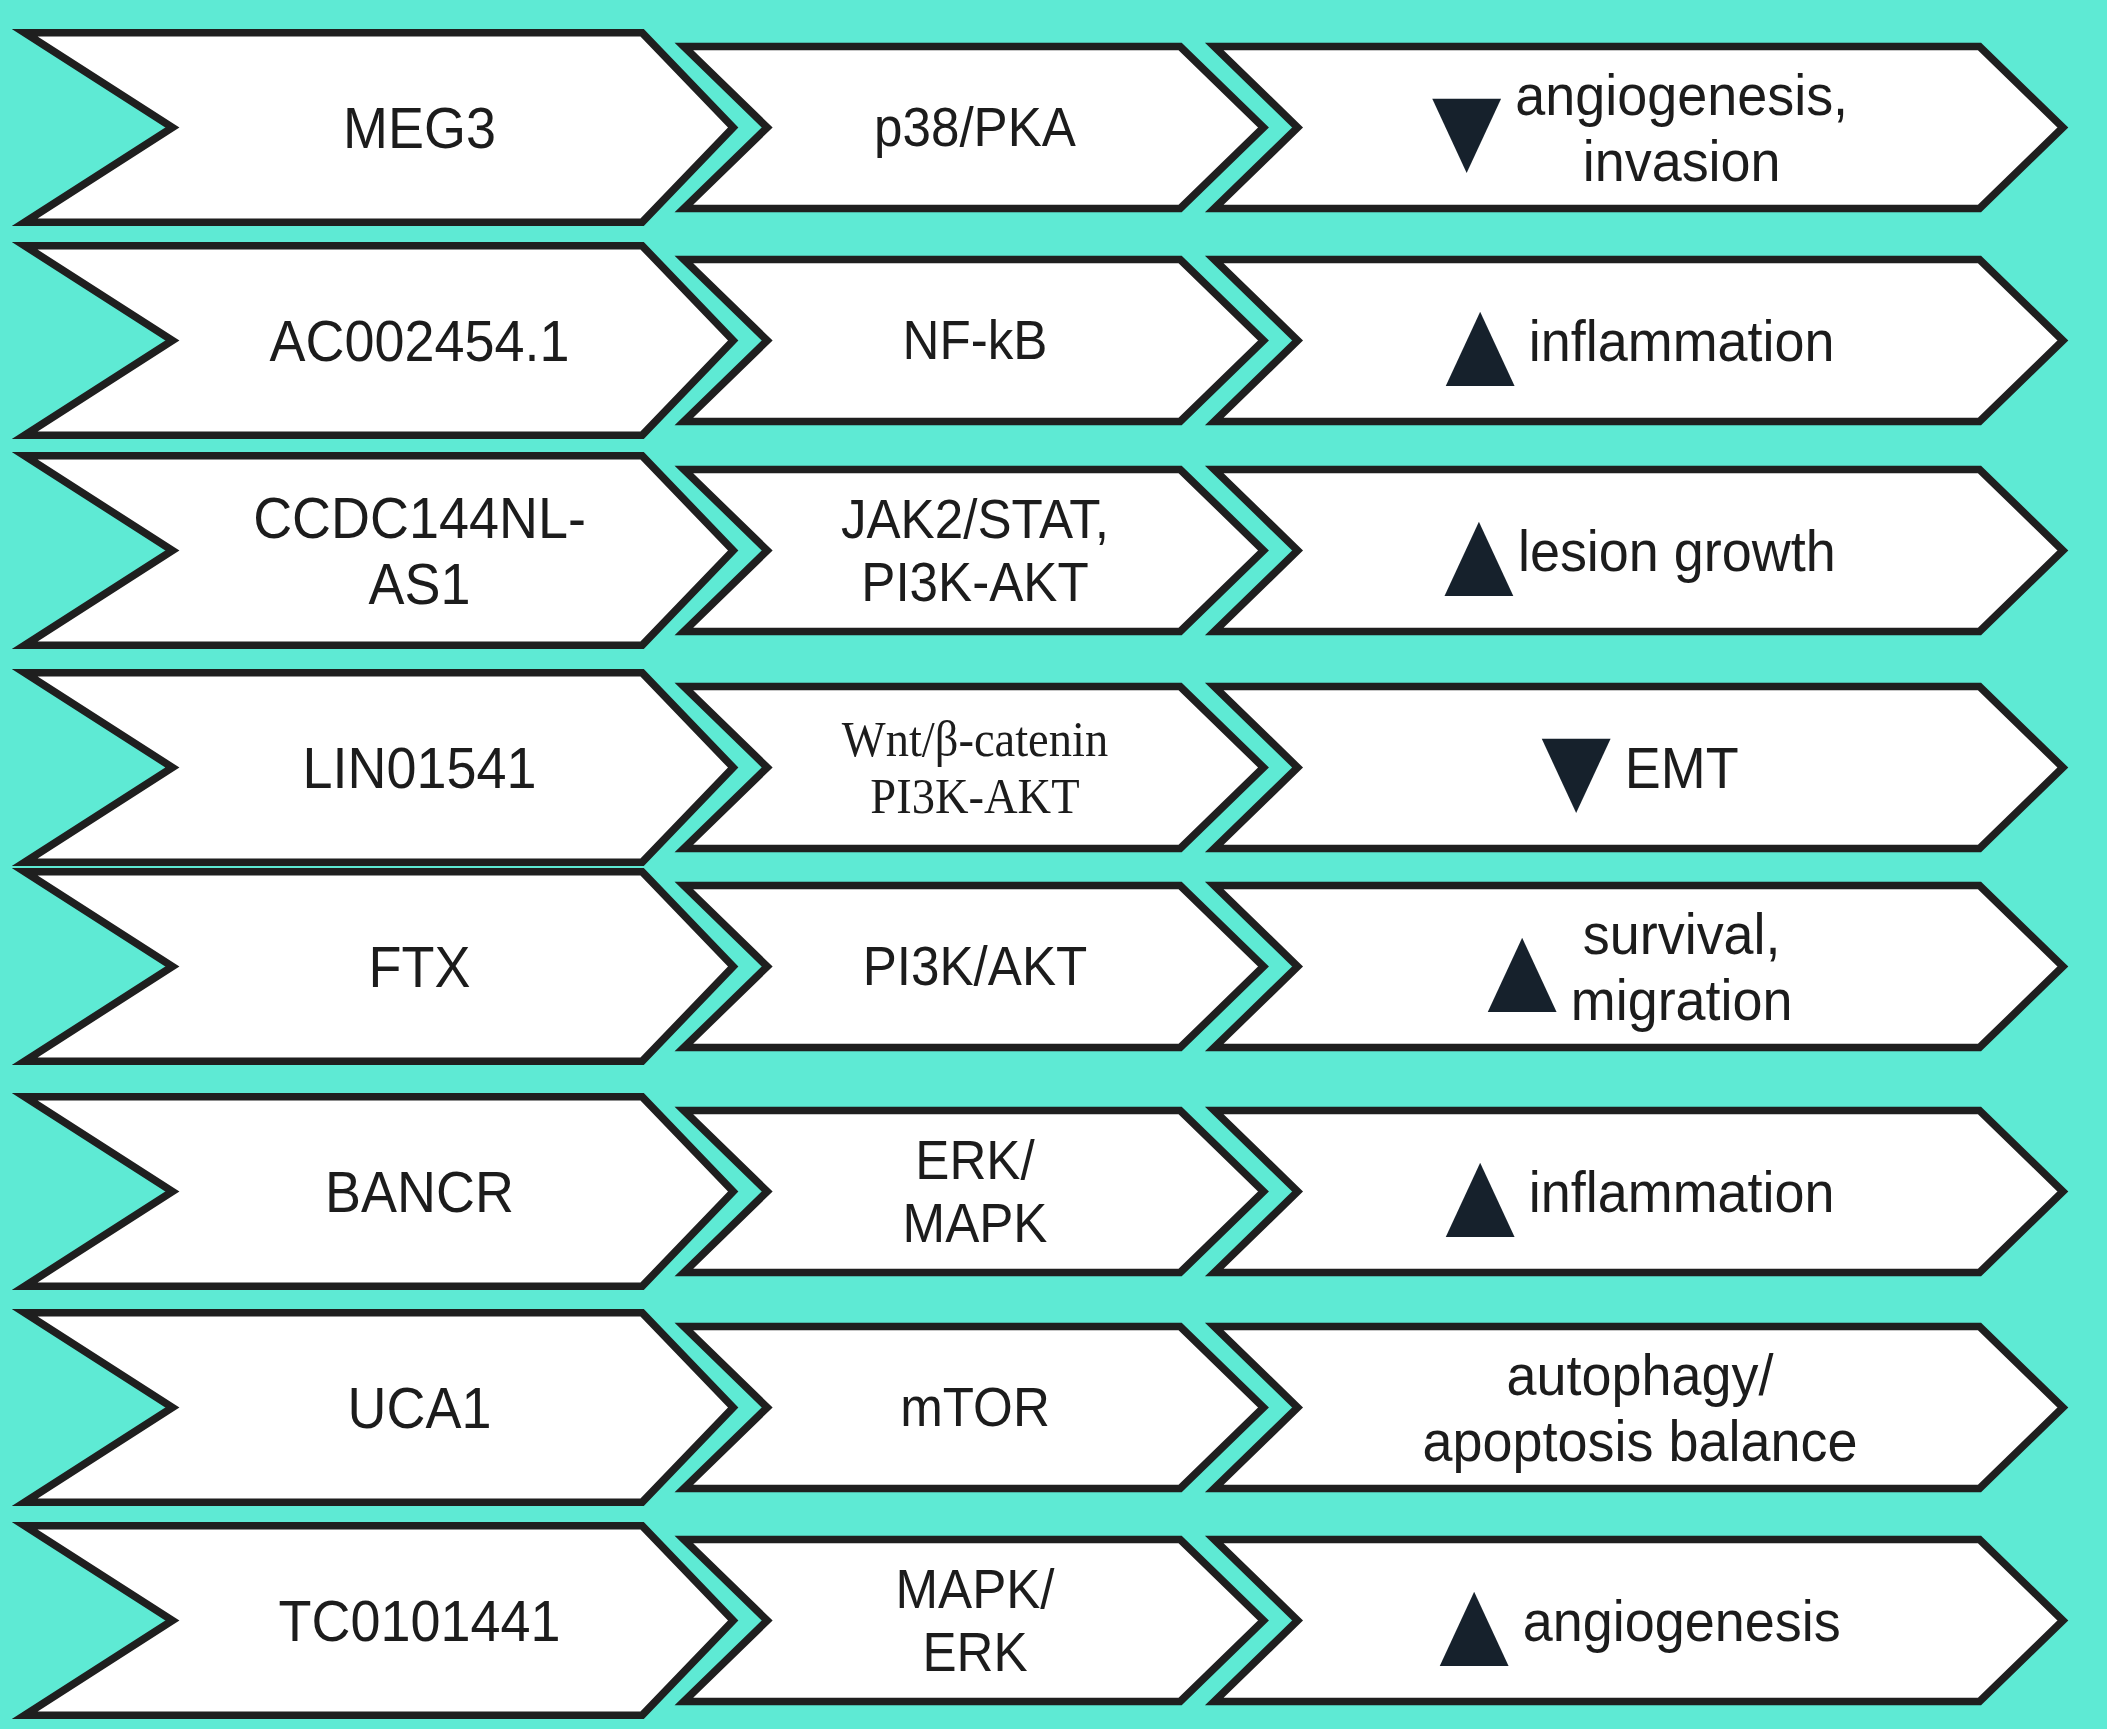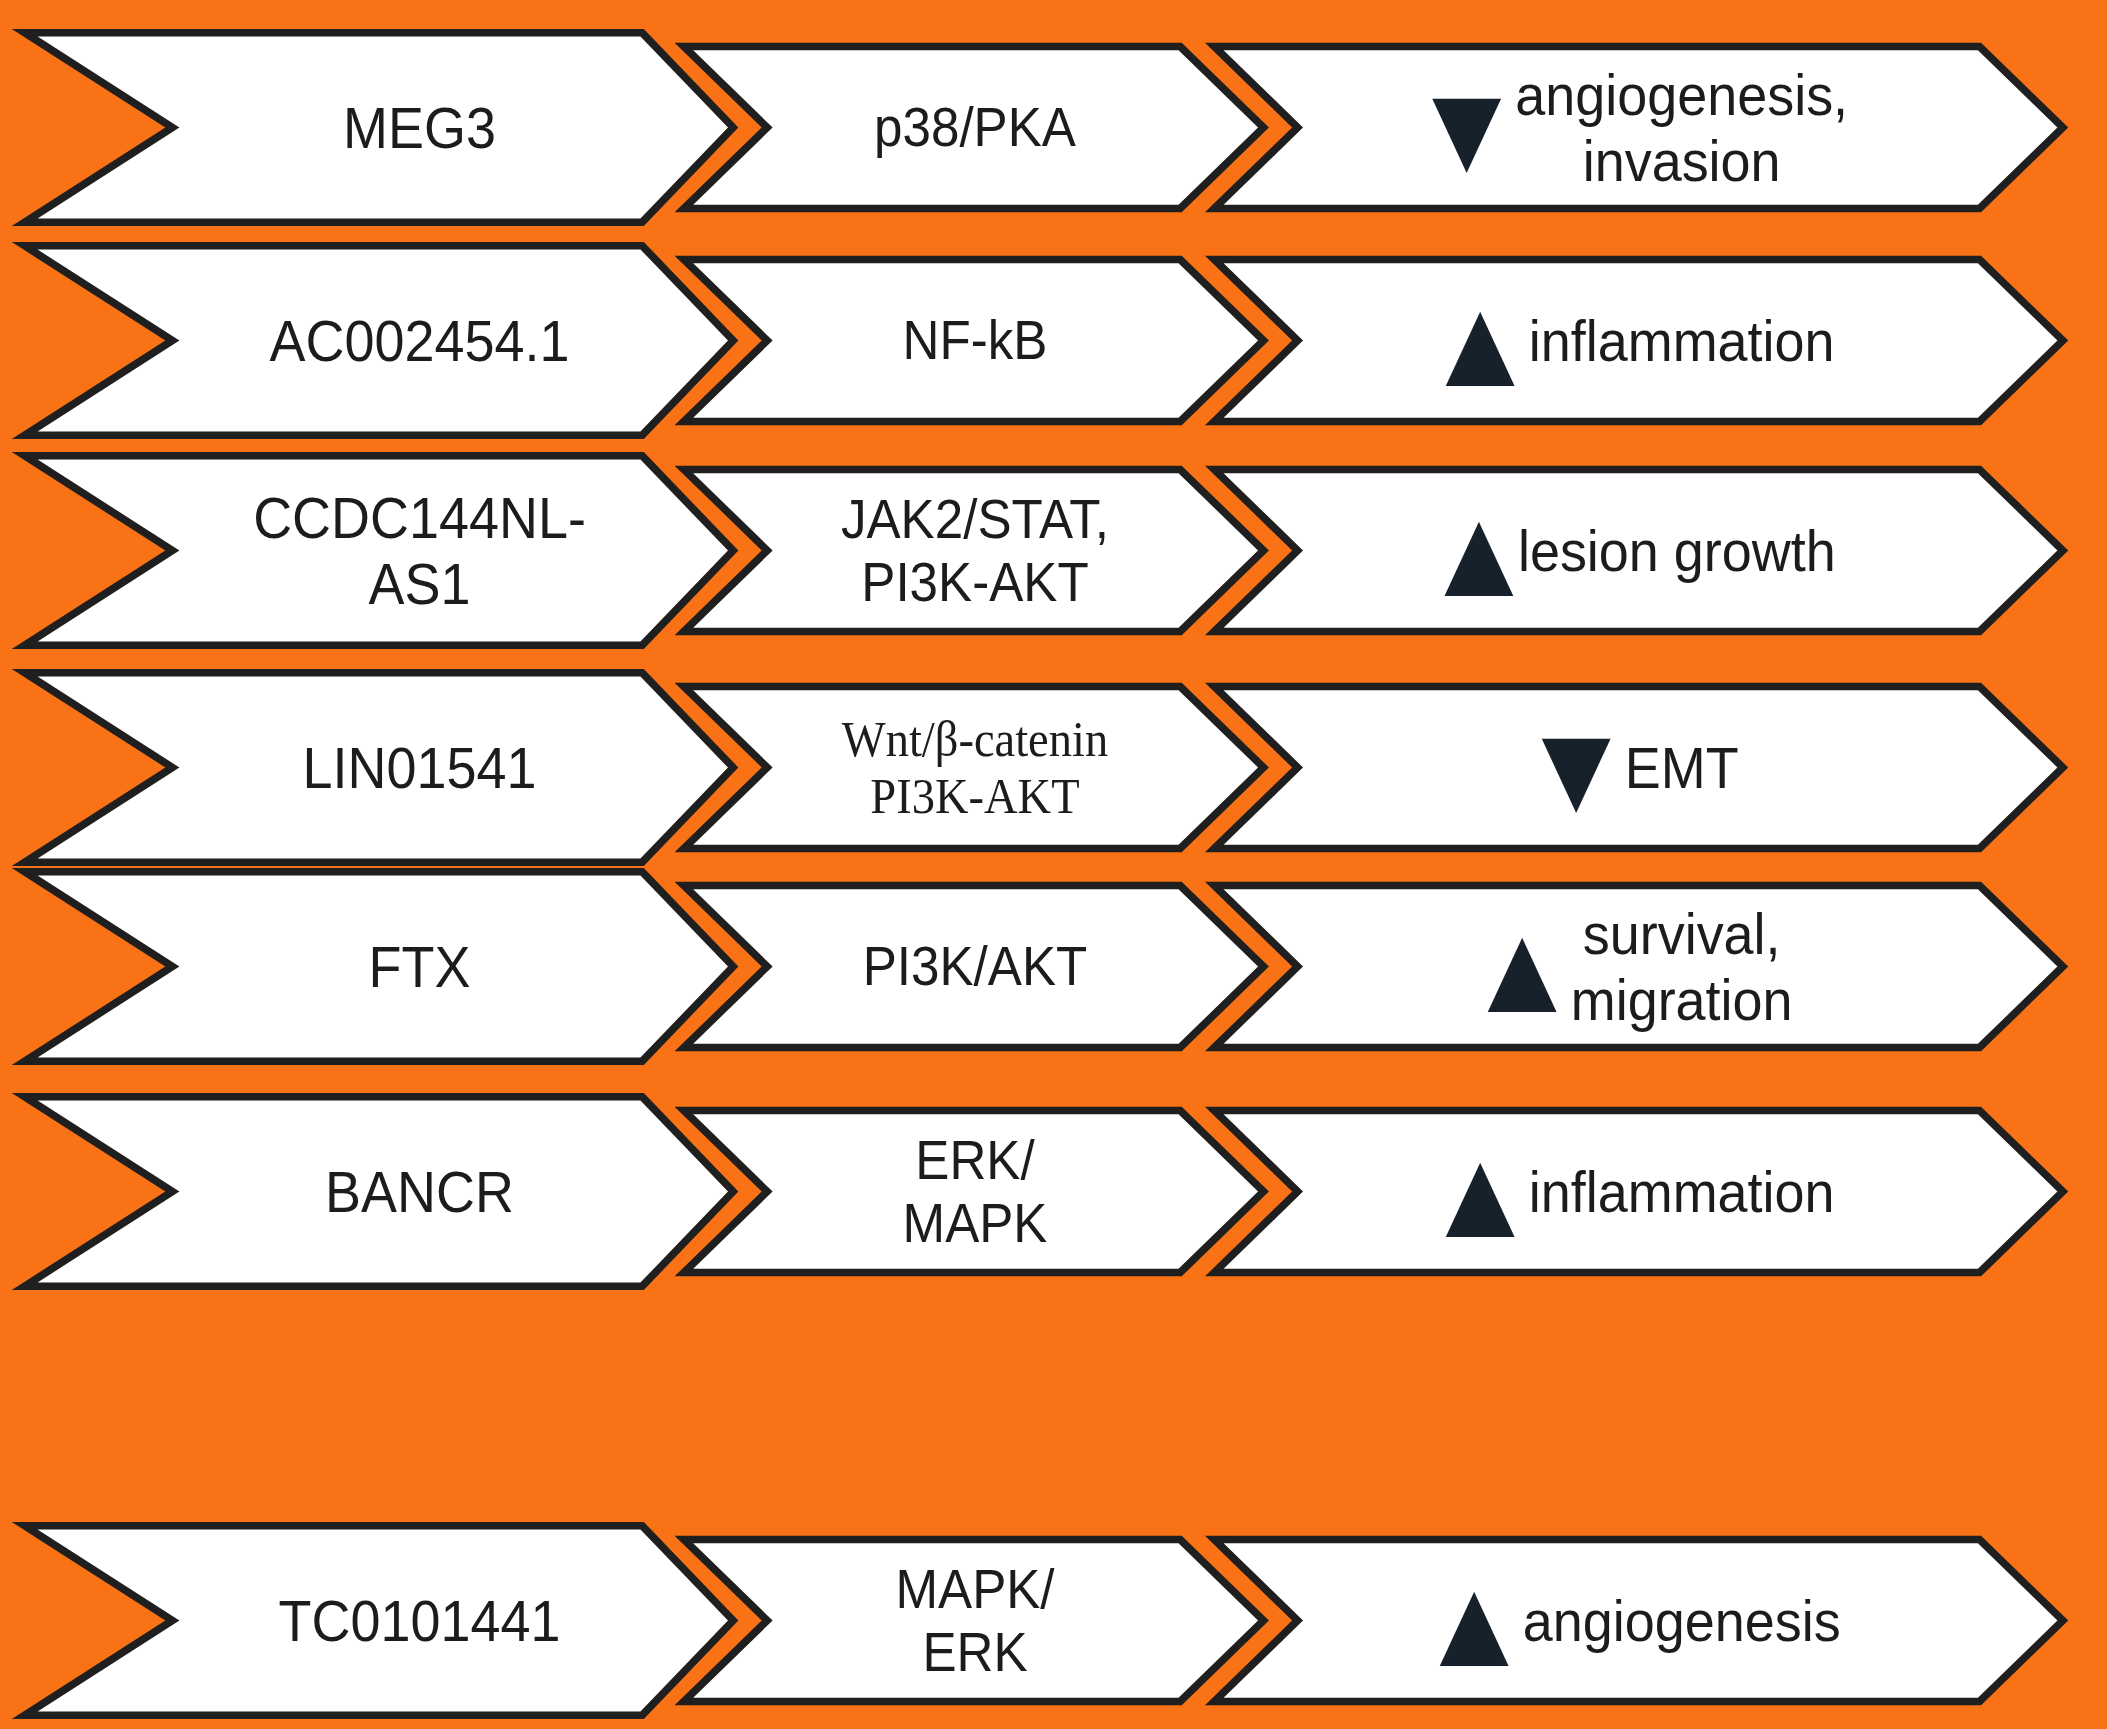--- a/index.html
+++ b/index.html
@@ -1,19 +1,19 @@
 <!DOCTYPE html>
 <html style="font-size:12px"><head>
 <meta charset="utf-8">
 <style>
   html,body{margin:0;padding:0;background:#ffffff;}
   .canvas{
     position:relative;
     width:2108px;height:1729px;
-    background:#f97316;
+    background:#5eead4;
     font-family:"Liberation Sans", sans-serif;
     color:#1c1c1c;
     overflow:hidden;
   }
   .row{position:absolute;left:0;width:2108px;height:197px;}
   .row svg{position:absolute;left:0;top:0;width:2108px;height:197px;display:block;}
   .shape{fill:#ffffff;stroke:#1f1f1f;stroke-width:10;stroke-linejoin:miter;}
   .cell{
     position:absolute;
     display:flex;align-items:center;justify-content:center;
@@ -106,20 +106,31 @@
       <polygon class="shape" points="30,5 845,5 965,130 845,255 30,255 225,130"></polygon>
       <polygon class="shape" points="900,23 1555,23 1665,130 1555,237 900,237 1010,130"></polygon>
       <polygon class="shape" points="1600,23 2610,23 2720,130 2610,237 1600,237 1710,130"></polygon>
     </svg>
     <div class="cell c1">BANCR</div>
     <div class="cell c2">ERK/
 MAPK</div>
     <div class="cell c3"><span class="tri">▲</span><span class="fx">inflammation</span></div>
   </div>
 
+  <div class="row" style="top:1309px;">
+    <svg viewBox="0 0 2777 260">
+      <polygon class="shape" points="30,5 845,5 965,130 845,255 30,255 225,130"></polygon>
+      <polygon class="shape" points="900,23 1555,23 1665,130 1555,237 900,237 1010,130"></polygon>
+      <polygon class="shape" points="1600,23 2610,23 2720,130 2610,237 1600,237 1710,130"></polygon>
+    </svg>
+    <div class="cell c1">UCA1</div>
+    <div class="cell c2">mTOR</div>
+    <div class="cell c3"><span class="fx">autophagy/
+apoptosis balance</span></div>
+  </div>
 
   <div class="row" style="top:1522px;">
     <svg viewBox="0 0 2777 260">
       <polygon class="shape" points="30,5 845,5 965,130 845,255 30,255 225,130"></polygon>
       <polygon class="shape" points="900,23 1555,23 1665,130 1555,237 900,237 1010,130"></polygon>
       <polygon class="shape" points="1600,23 2610,23 2720,130 2610,237 1600,237 1710,130"></polygon>
     </svg>
     <div class="cell c1">TC0101441</div>
     <div class="cell c2">MAPK/
 ERK</div>

